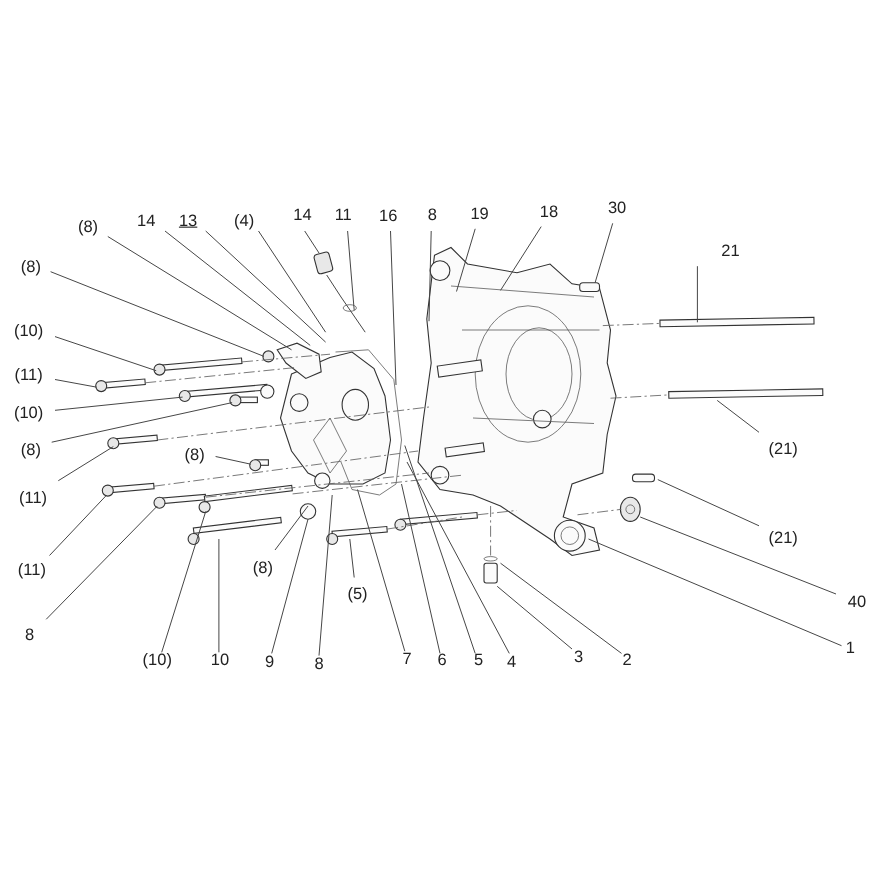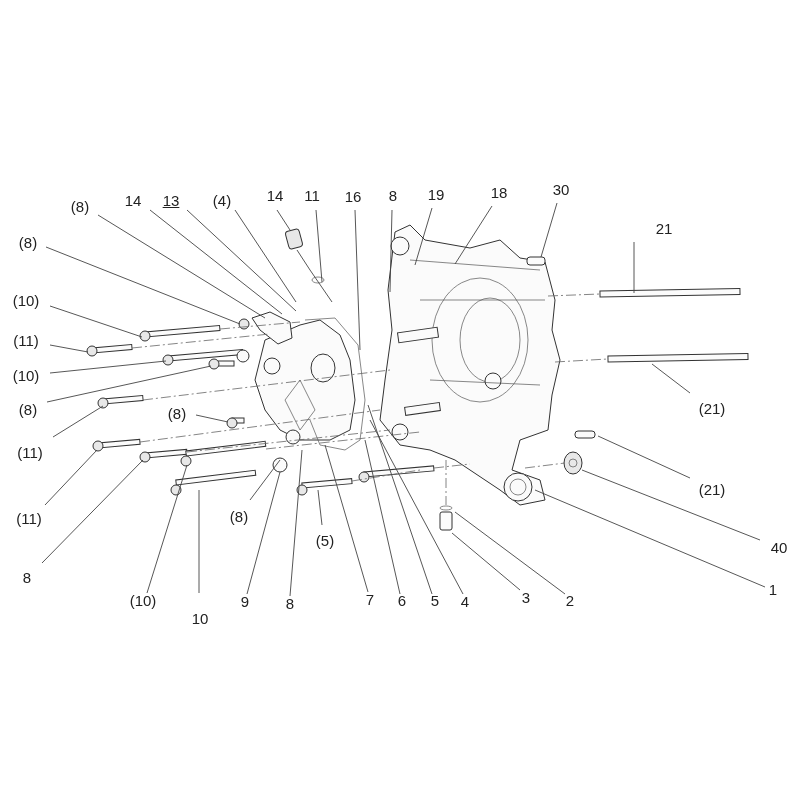--- a/index.html
+++ b/index.html
@@ -151,21 +151,21 @@
 
   <span class="lbl" style="left:773px;top:590px">1</span>
   <span class="lbl" style="left:570px;top:601px">2</span>
   <span class="lbl" style="left:526px;top:598px">3</span>
   <span class="lbl" style="left:465px;top:602px">4</span>
   <span class="lbl" style="left:435px;top:601px">5</span>
   <span class="lbl" style="left:402px;top:601px">6</span>
   <span class="lbl" style="left:370px;top:600px">7</span>
   <span class="lbl" style="left:290px;top:604px">8</span>
   <span class="lbl" style="left:245px;top:602px">9</span>
-  <span class="lbl" style="left:200px;top:619px">10</span>
+  <span class="lbl" style="left:200px;top:601px">10</span>
   <span class="lbl" style="left:143px;top:601px">(10)</span>
   <span class="lbl" style="left:27px;top:578px">8</span>
   <span class="lbl" style="left:29px;top:519px">(11)</span>
   <span class="lbl" style="left:30px;top:453px">(11)</span>
   <span class="lbl" style="left:28px;top:410px">(8)</span>
   <span class="lbl" style="left:26px;top:376px">(10)</span>
   <span class="lbl" style="left:26px;top:341px">(11)</span>
   <span class="lbl" style="left:26px;top:301px">(10)</span>
   <span class="lbl" style="left:28px;top:243px">(8)</span>
   <span class="lbl" style="left:80px;top:207px">(8)</span>

